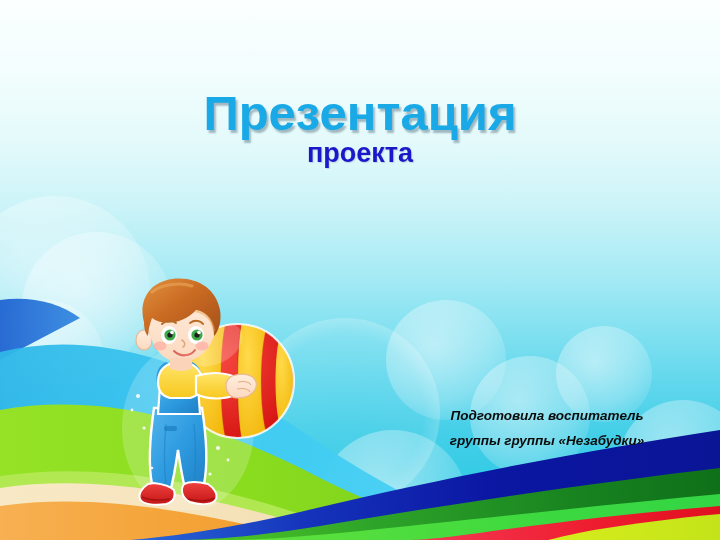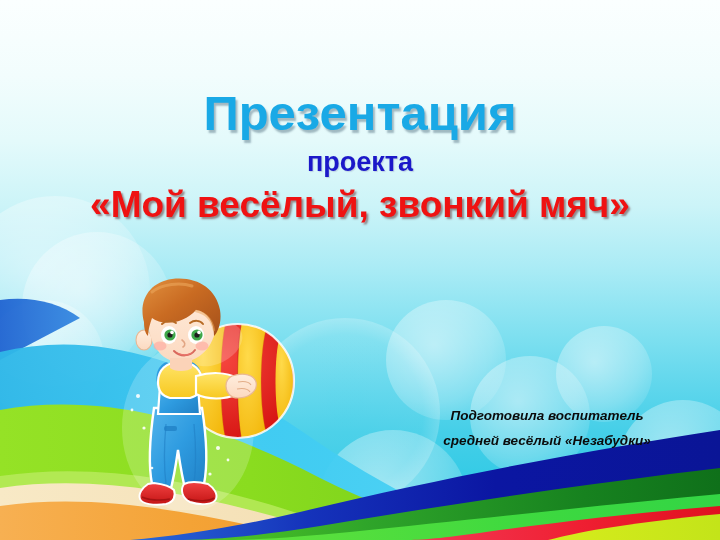--- a/index.html
+++ b/index.html
@@ -70,21 +70,20 @@
     color: #19a9e6;
     letter-spacing: 0px;
     line-height: 1.04;
     text-shadow: 2px 3px 2px rgba(60,90,110,0.42);
     white-space: nowrap;
   }
   #subtitle-1 {
     font-size: 27px;
     font-weight: bold;
     color: #1b18c9;
-    margin-top: 9px;
     line-height: 1.1;
     text-shadow: 1px 1px 1px rgba(90,90,140,0.22);
     white-space: nowrap;
   }
   #subtitle-2 {
     font-size: 37px;
     font-weight: bold;
     color: #ef1212;
     margin-top: 7px;
     line-height: 1.1;
@@ -209,26 +208,25 @@
     <path d="M720,494 C610,504 470,520 350,532 C300,537 255,540 228,540 L720,540 Z" fill="url(#gBrightGreen)"></path>
 
     <path d="M720,506 C640,512 560,522 486,532 C452,537 424,540 408,540 L720,540 Z" fill="url(#gRed)"></path>
 
     <path d="M720,514 C676,518 632,524 594,530 C572,534 556,538 548,540 L720,540 Z" fill="url(#gYellowGreen)"></path>
   </svg>
 
   <div id="title-block">
     <div id="main-title">Презентация</div>
     <div id="subtitle-1">проекта</div>
-    <div id="subtitle-2">«Мой весёлый, звонкий мяч»</div>
   </div>
 
   <div id="author-block">
     <div class="line">Подготовила воспитатель</div>
-    <div class="line">средней весёлый «Незабудки»</div>
+    <div class="line">группы группы «Незабудки»</div>
   </div>
 
   <svg id="illustration" viewBox="0 0 210 232">
     <defs>
       <linearGradient id="gOveralls" x1="0" y1="0" x2="1" y2="1">
         <stop offset="0" stop-color="#52b4ec"></stop>
         <stop offset="0.5" stop-color="#2e9be0"></stop>
         <stop offset="1" stop-color="#1f7fc4"></stop>
       </linearGradient>
       <linearGradient id="gShirt" x1="0" y1="0" x2="0" y2="1">

